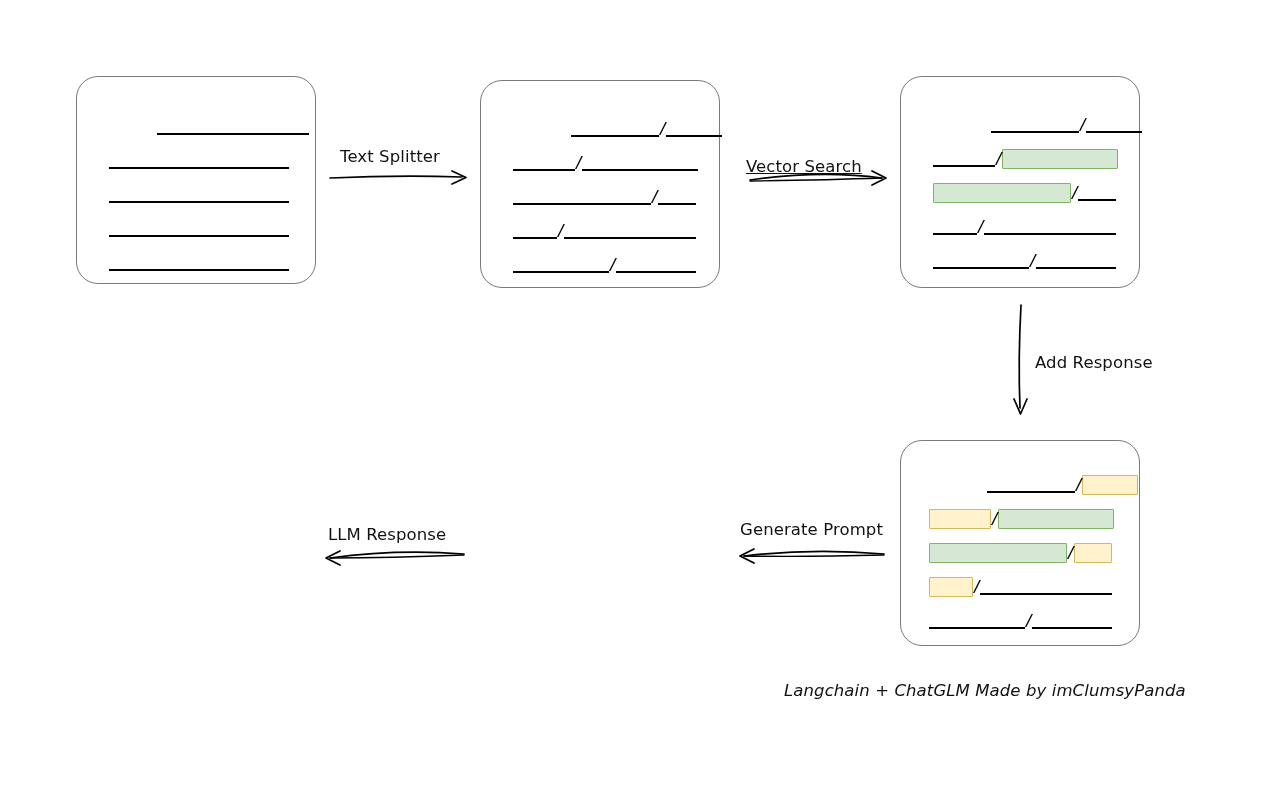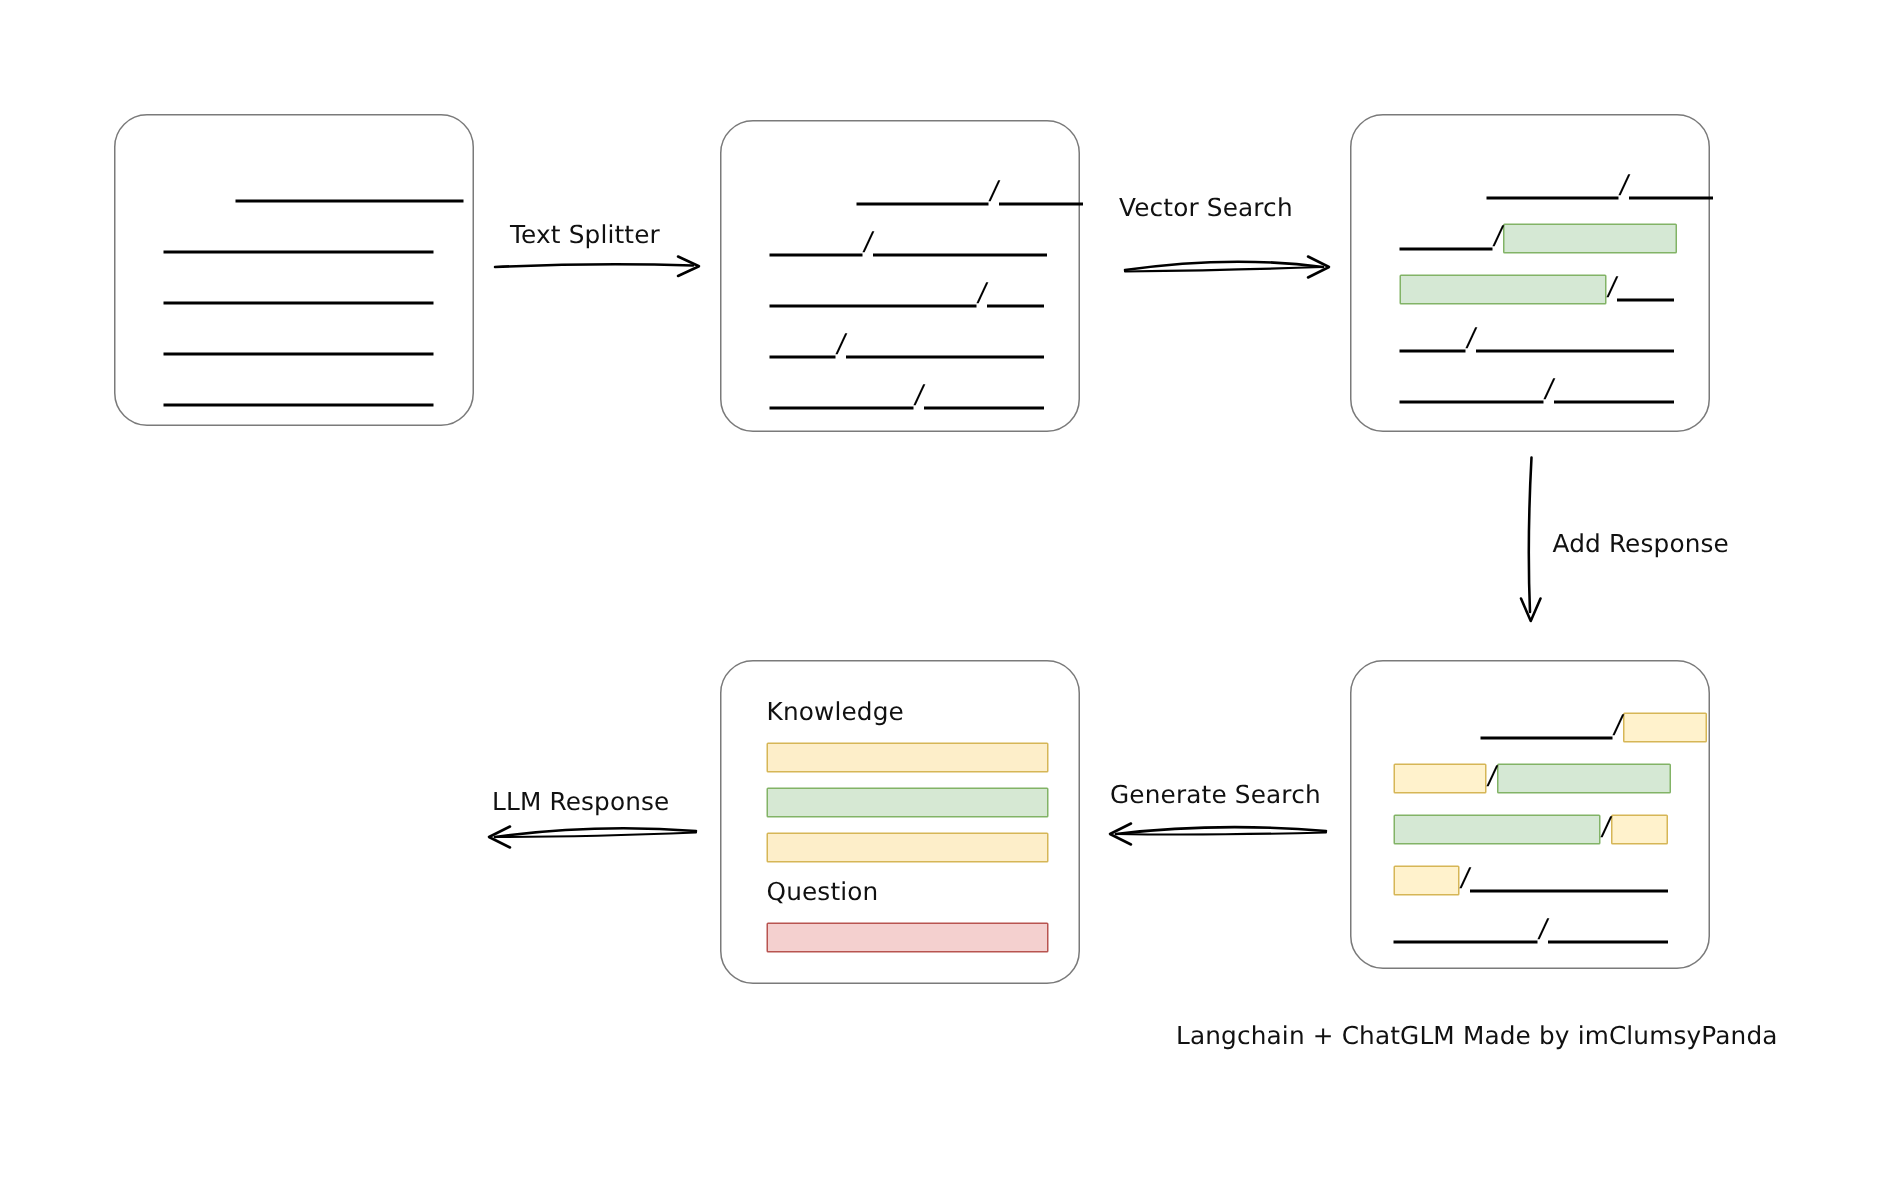--- a/index.html
+++ b/index.html
@@ -103,20 +103,21 @@
   }
 
   
   .footer {
     position: absolute;
     font-family: "DejaVu Sans", sans-serif;
     font-size: 16.5px;
     color: #111;
     white-space: nowrap;
     letter-spacing: 0.1px;
+    font-style: italic;
   }
 
   .arrow-layer {
     position: absolute;
     left: 0; top: 0;
     width: 1262px;
     height: 792px;
     pointer-events: none;
   }
 </style>
@@ -199,30 +200,20 @@
         </div>
         <div class="row" style="left: 32px; top: 174px;">
           <span class="seg" style="width: 96px;"></span>
           <span class="slash">/</span>
           <span class="seg" style="width: 80px;"></span>
         </div>
       </div>
   </div>
 
 
-  <div class="node" id="node-prompt" style="left:480px; top:440px; width:240px; height:216px;">
-    <div class="boxlabel" style="left:30px; top:24px;">Knowledge</div>
-    <div class="boxlabel" style="left:30px; top:144px;">Question</div>
-    <div class="node-inner" id="bars-prompt">
-        <div class="bar bar-yellow" style="left: 30px; top: 54px; width: 188px;"></div>
-        <div class="bar bar-green" style="left: 30px; top: 84px; width: 188px;"></div>
-        <div class="bar bar-yellow" style="left: 30px; top: 114px; width: 188px;"></div>
-        <div class="bar bar-red" style="left: 30px; top: 174px; width: 188px;"></div>
-      </div>
-  </div>
 
   <div class="node" id="node-context" style="left:900px; top:440px; width:240px; height:206px;">
     <div class="node-inner" id="rows-context_document">
         <div class="row" style="left: 86px; top: 34px;">
           <span class="seg" style="width: 88px;"></span>
           <span class="slash">/</span>
           <span class="seg hl hl-yellow" style="width: 56px;"></span>
         </div>
         <div class="row" style="left: 28px; top: 68px;">
           <span class="seg hl hl-yellow" style="width: 62px;"></span>
@@ -241,23 +232,23 @@
         </div>
         <div class="row" style="left: 28px; top: 170px;">
           <span class="seg" style="width: 96px;"></span>
           <span class="slash">/</span>
           <span class="seg" style="width: 80px;"></span>
         </div>
       </div>
   </div>
 
   <div class="edgelabel" style="left:340px; top:147px;">Text Splitter</div>
-  <div class="edgelabel" style="left:746px; top:129px;">Vector Search</div>
+  <div class="edgelabel" style="left:746px; top:157px;text-decoration:underline;">Vector Search</div>
   <div class="edgelabel" style="left:1035px; top:353px;">Add Response</div>
-  <div class="edgelabel" style="left:740px; top:520px;">Generate Search</div>
+  <div class="edgelabel" style="left:740px; top:520px;">Generate Prompt</div>
   <div class="edgelabel" style="left:328px; top:525px;">LLM Response</div>
 
   <svg class="arrow-layer" viewBox="0 0 1262 792" width="1262" height="792">
 
     <g>
       <path d="M330 178 Q 398 175 462 177" fill="none" stroke="#000" stroke-width="1.7" stroke-linecap="round"></path>
       <path d="M452 171 L466 177.5 L452 184" fill="none" stroke="#000" stroke-width="1.7" stroke-linejoin="round" stroke-linecap="round"></path>
     </g>
 
     <g>

